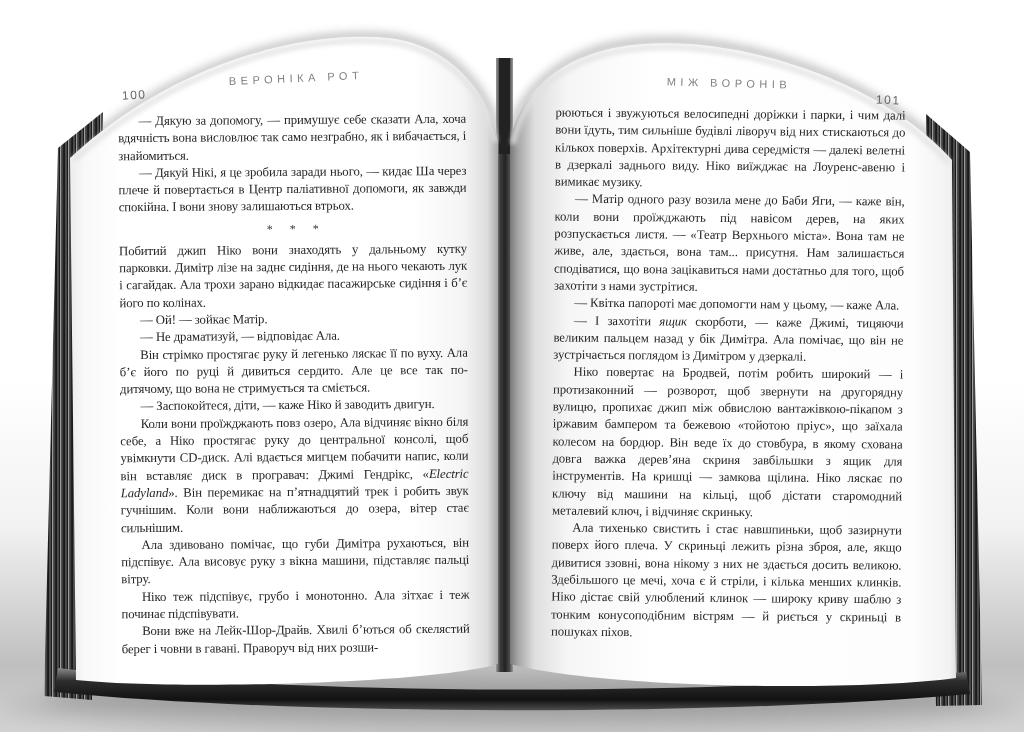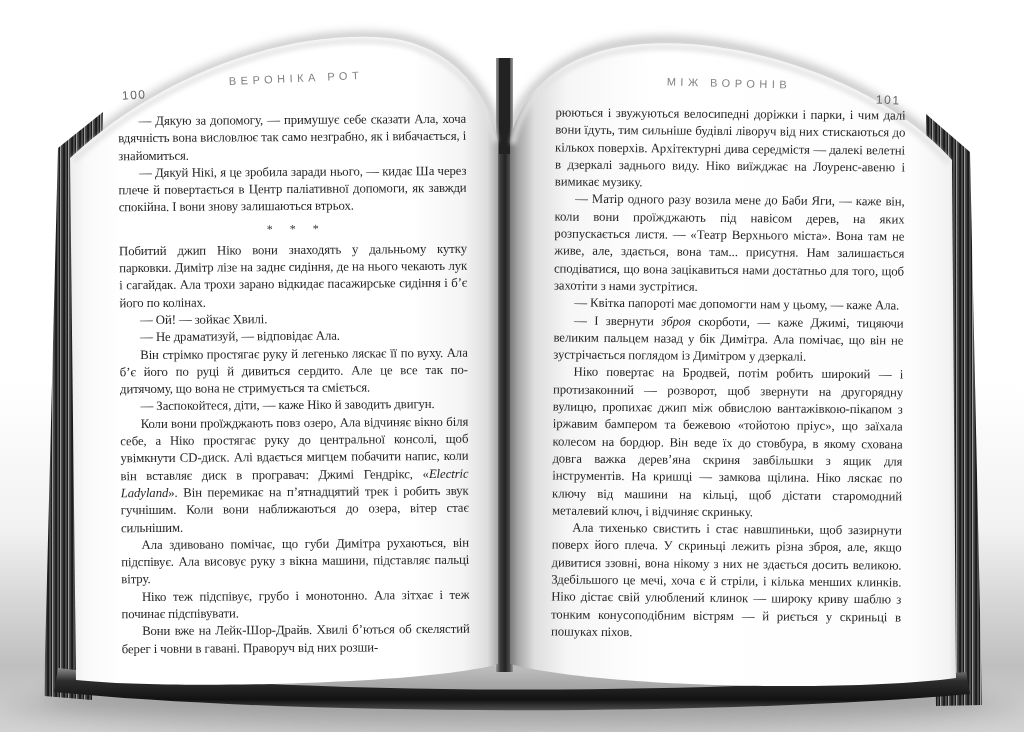--- a/index.html
+++ b/index.html
@@ -130,37 +130,37 @@
   </svg>
 
   <div class="page page-left">
     <div class="pnum pnum-left">100</div>
     <div class="rhead rhead-left">ВЕРОНІКА РОТ</div>
     <div class="body-text" id="left-paragraphs">
         <p class="para indent"><span>— Дякую за допомогу, — примушує себе сказати Ала, хоча вдячність вона висловлює так само незграбно, як і вибачається, і знайомиться.</span></p>
         <p class="para indent"><span>— Дякуй Нікі, я це зробила заради нього, — кидає Ша через плече й повертається в Центр паліативної допомоги, як завжди спокійна. І вони знову залишаються втрьох.</span></p>
         <div class="scene-break">* * *</div>
         <p class="para"><span>Побитий джип Ніко вони знаходять у дальньому кутку парковки. Димітр лізе на заднє сидіння, де на нього чекають лук і сагайдак. Ала трохи зарано відкидає пасажирське сидіння і б’є його по колінах.</span></p>
-        <p class="para indent"><span>— Ой! — зойкає Хвилі.</span></p>
+        <p class="para indent"><span>— Ой! — зойкає Матір.</span></p>
         <p class="para indent"><span>— Не драматизуй, — відповідає Ала.</span></p>
         <p class="para indent"><span>Він стрімко простягає руку й легенько ляскає її по вуху. Ала б’є його по руці й дивиться сердито. Але це все так по-дитячому, що вона не стримується та сміється.</span></p>
         <p class="para indent"><span>— Заспокойтеся, діти, — каже Ніко й заводить двигун.</span></p>
         <p class="para indent"><span>Коли вони проїжджають повз озеро, Ала відчиняє вікно біля себе, а Ніко простягає руку до центральної консолі, щоб увімкнути CD-диск. Алі вдається мигцем побачити напис, коли він вставляє диск в програвач: Джимі Гендрікс, «</span><i>Electric Ladyland</i><span>». Він перемикає на п’ятнадцятий трек і робить звук гучнішим. Коли вони наближаються до озера, вітер стає сильнішим.</span></p>
         <p class="para indent"><span>Ала здивовано помічає, що губи Димітра рухаються, він підспівує. Ала висовує руку з вікна машини, підставляє пальці вітру.</span></p>
         <p class="para indent"><span>Ніко теж підспівує, грубо і монотонно. Ала зітхає і теж починає підспівувати.</span></p>
         <p class="para indent"><span>Вони вже на Лейк-Шор-Драйв. Хвилі б’ються об скелястий берег і човни в гавані. Праворуч від них розши-</span></p>
       </div>
   </div>
 
   <div class="page page-right">
     <div class="rhead rhead-right">МІЖ ВОРОНІВ</div>
     <div class="pnum pnum-right">101</div>
     <div class="body-text" id="right-paragraphs">
         <p class="para"><span>рюються і звужуються велосипедні доріжки і парки, і чим далі вони їдуть, тим сильніше будівлі ліворуч від них стискаються до кількох поверхів. Архітектурні дива середмістя — далекі велетні в дзеркалі заднього виду. Ніко виїжджає на Лоуренс-авеню і вимикає музику.</span></p>
         <p class="para indent"><span>— Матір одного разу возила мене до Баби Яги, — каже він, коли вони проїжджають під навісом дерев, на яких розпускається листя. — «Театр Верхнього міста». Вона там не живе, але, здається, вона там... присутня. Нам залишається сподіватися, що вона зацікавиться нами достатньо для того, щоб захотіти з нами зустрітися.</span></p>
         <p class="para indent"><span>— Квітка папороті має допомогти нам у цьому, — каже Ала.</span></p>
-        <p class="para indent"><span>— І звернути </span><i>зброя</i><span> скорботи, — каже Джимі, тицяючи великим пальцем назад у бік Димітра. Ала помічає, що він не зустрічається поглядом із Димітром у дзеркалі.</span></p>
+        <p class="para indent"><span>— І захотіти </span><i>ящик</i><span> скорботи, — каже Джимі, тицяючи великим пальцем назад у бік Димітра. Ала помічає, що він не зустрічається поглядом із Димітром у дзеркалі.</span></p>
         <p class="para indent"><span>Ніко повертає на Бродвей, потім робить широкий — і протизаконний — розворот, щоб звернути на другорядну вулицю, пропихає джип між обвислою вантажівкою-пікапом з іржавим бампером та бежевою «тойотою пріус», що заїхала колесом на бордюр. Він веде їх до стовбура, в якому схована довга важка дерев’яна скриня завбільшки з ящик для інструментів. На кришці — замкова щілина. Ніко ляскає по ключу від машини на кільці, щоб дістати старомодний металевий ключ, і відчиняє скриньку.</span></p>
         <p class="para indent"><span>Ала тихенько свистить і стає навшпиньки, щоб зазирнути поверх його плеча. У скриньці лежить різна зброя, але, якщо дивитися ззовні, вона нікому з них не здається досить великою. Здебільшого це мечі, хоча є й стріли, і кілька менших клинків. Ніко дістає свій улюблений клинок — широку криву шаблю з тонким конусоподібним вістрям — й риється у скриньці в пошуках піхов.</span></p>
       </div>
   </div>
 
 </div>
 
 </body></html>

